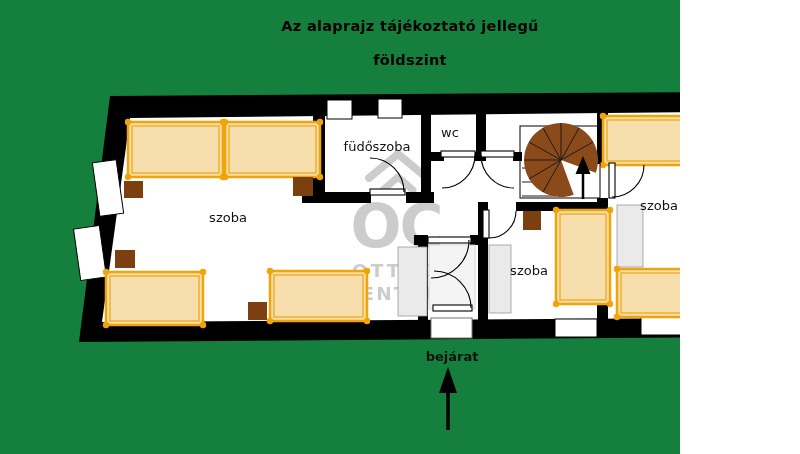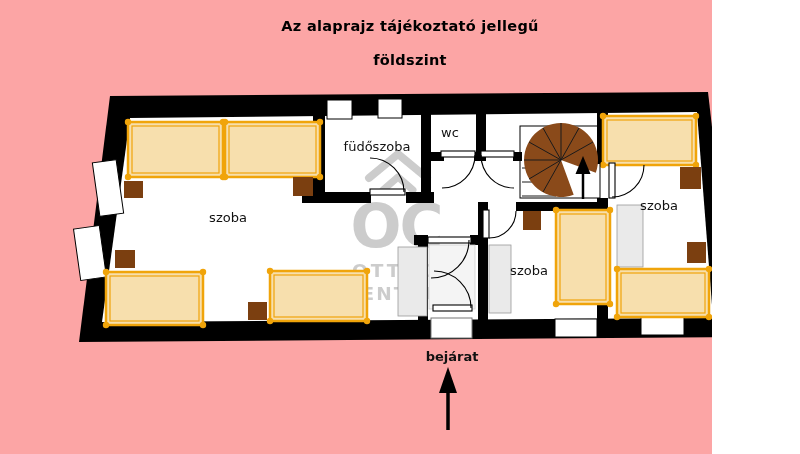--- a/index.html
+++ b/index.html
@@ -1,17 +1,17 @@
 <!DOCTYPE html>
 <html><head>
 <meta charset="utf-8">
 <style>
   html,body{margin:0;padding:0;background:#ffffff;}
-  .canvas{position:relative;width:680px;height:454px;background:#fca5a5;overflow:hidden;
-          font-family:"DejaVu Sans", sans-serif;padding-left:32px;}
+  .canvas{position:relative;width:680px;height:454px;background:#15803d;overflow:hidden;
+          font-family:"DejaVu Sans", sans-serif;}
   .title-line{position:absolute;left:10px;width:800px;text-align:center;color:#000;
               font-weight:600;font-size:14.5px;letter-spacing:.3px;}
   .t1{top:18px;}
   .t2{top:52px;}
   svg{position:absolute;left:0;top:0;}
   text{font-family:"DejaVu Sans", sans-serif;}
   .room-label{font-size:13px;fill:#111;}
   .wm-oc{font-size:60px;font-weight:bold;letter-spacing:-2px;}
   .wm-sub{font-size:18.5px;font-weight:bold;}
 </style>

